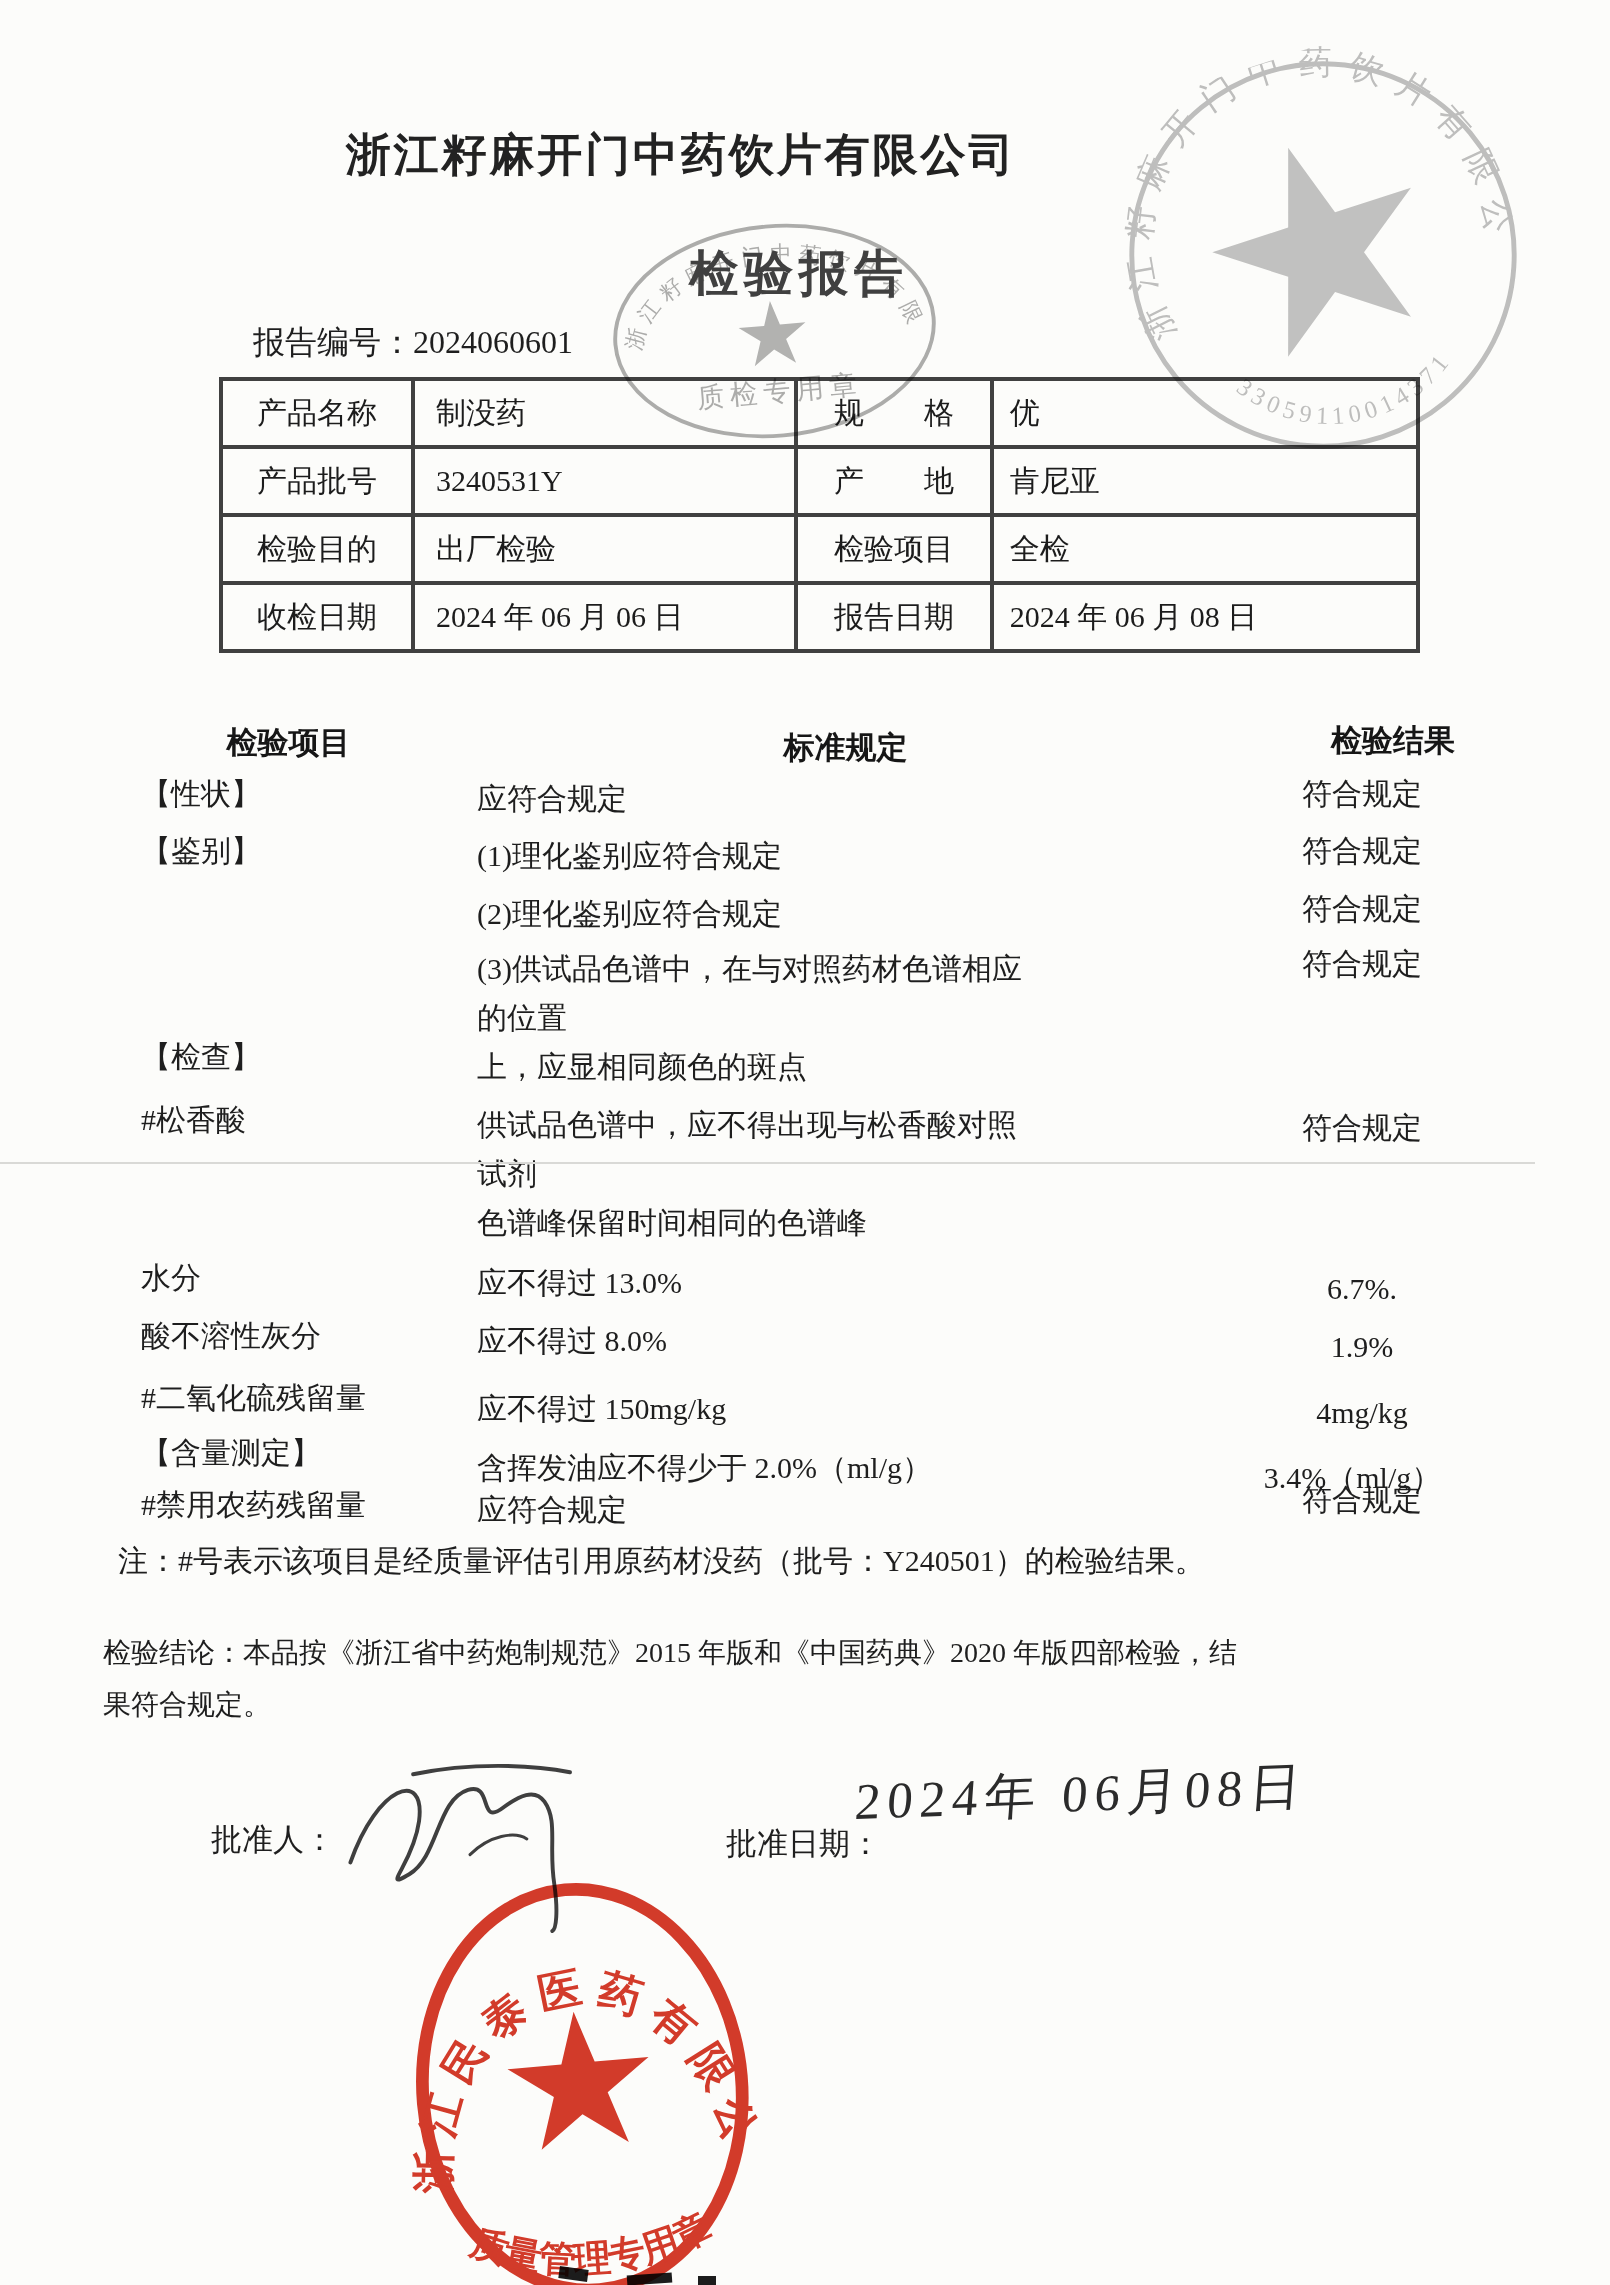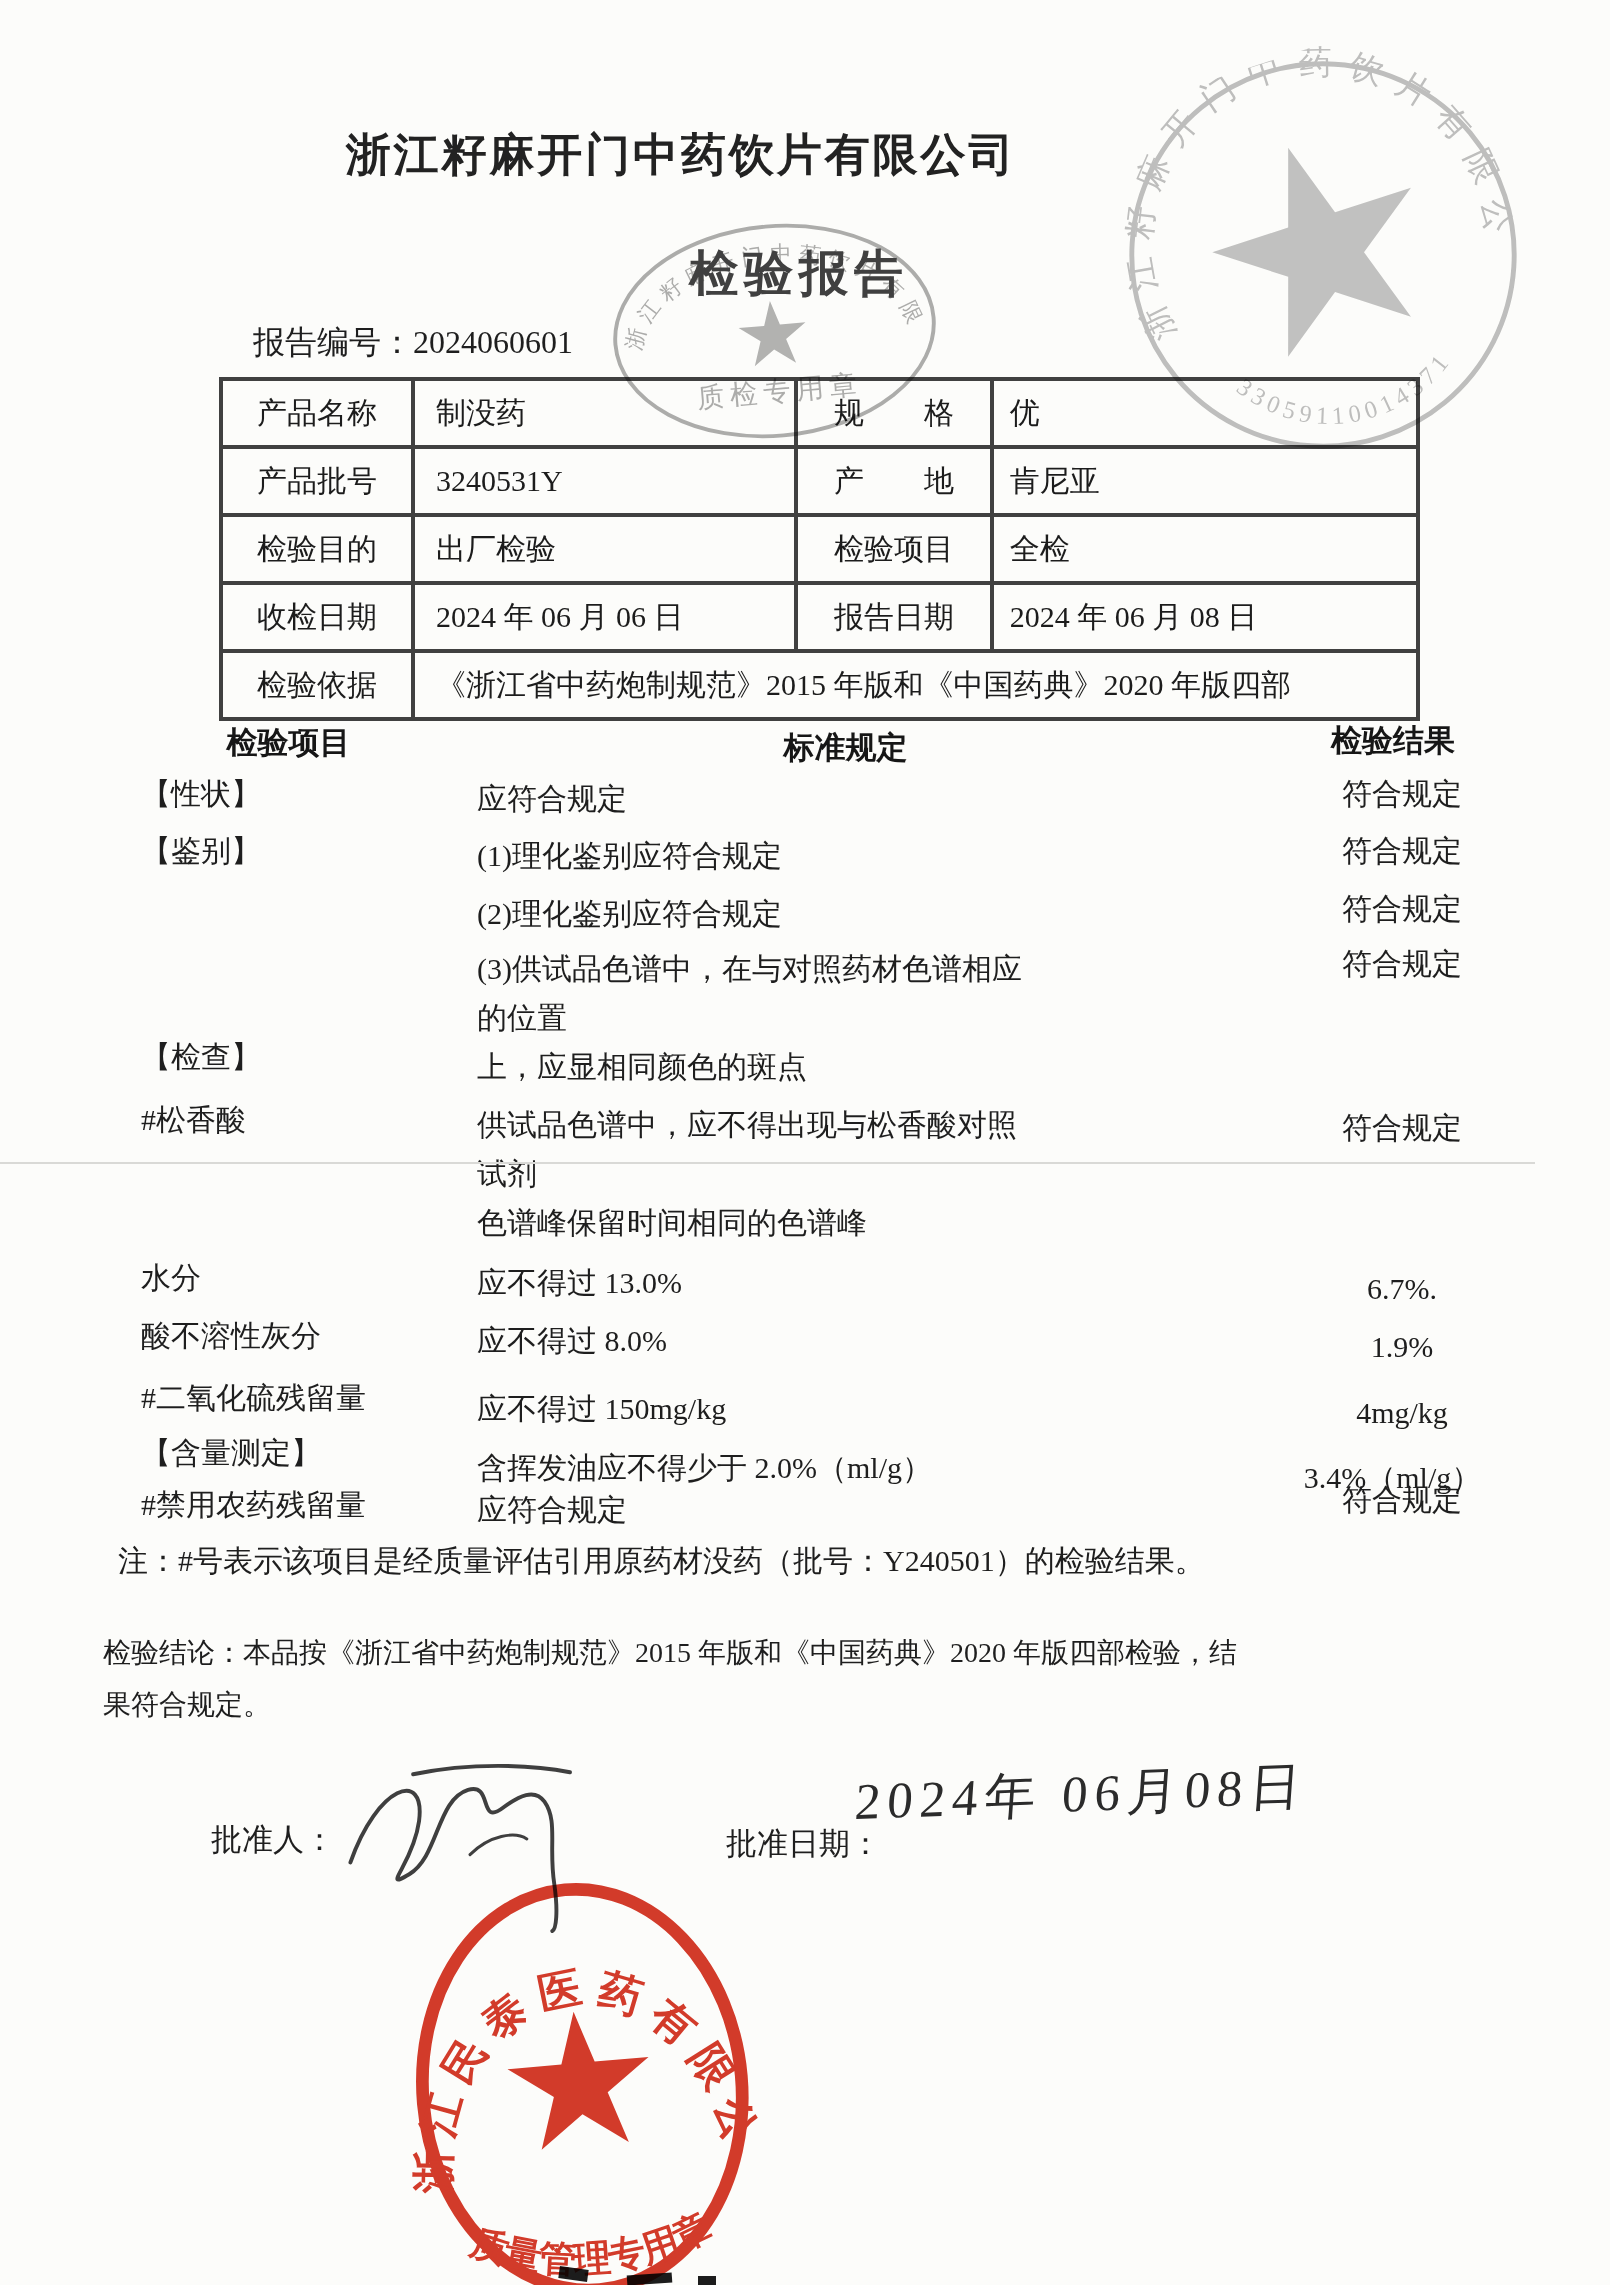--- a/index.html
+++ b/index.html
@@ -26,21 +26,21 @@
   }
   .itable td { border:4px solid #404040; height:62px; vertical-align:middle; }
   .itable .lab { text-align:center; }
   .itable .val { padding-left:21px; }
   .itable .val2 { padding-left:15.7px; }
   
   .sec-head { font-size:31px; font-weight:700; color:#161616; }
   .rrow { position:absolute; left:0; width:1610px; font-size:30px; }
   .ritem { position:absolute; left:141px; width:333px; }
   .rstd  { position:absolute; left:477px; width:568px; white-space:pre-line; line-height:49px; }
-  .rres  { position:absolute; left:1269px; width:186px; text-align:center;margin-left:40px; }
+  .rres  { position:absolute; left:1269px; width:186px; text-align:center; }
   .note-line { left:118px; top:1541px; font-size:30px; width:1372px; }
   .conclusion { left:103px; top:1627px; width:1441px; font-size:28px; line-height:52px; white-space:pre-line; }
   .approver-label { left:211px; top:1819px; font-size:31px; }
   .approve-date-label { left:726px; top:1823px; font-size:31px; }
   .hand-date {
     left:855px; top:1760px; font-size:51px; letter-spacing:6.9px; color:#2b2b2b;
     transform:rotate(-2deg) skewX(-6deg); font-weight:500;
   }
   .crease { left:0; top:1162px; width:1535px; height:2px; background:#d9d9d6; }
   .stamp { mix-blend-mode:multiply; }
@@ -82,24 +82,20 @@
       <td class="val">出厂检验</td>
       <td class="lab">检验项目</td>
       <td class="val2">全检</td>
     </tr>
     <tr>
       <td class="lab">收检日期</td>
       <td class="val">2024 年 06 月 06 日</td>
       <td class="lab">报告日期</td>
       <td class="val2">2024 年 06 月 08 日</td>
     </tr>
-    <tr>
-      <td class="lab">检验依据</td>
-      <td class="val" colspan="3">《浙江省中药炮制规范》2015 年版和《中国药典》2020 年版四部</td>
-    </tr>
   </tbody>
     </table>
 
   <div class="abs sec-head" style="left:176px; top:722px; width:225px; text-align:center;">检验项目</div>
   <div class="abs sec-head" style="left:733px; top:727px; width:225px; text-align:center;">标准规定</div>
   <div class="abs sec-head" style="left:1269px; top:720px; width:186px; text-align:right;">检验结果</div>
 
   <div class="rrow" style="top:774px">
     <span class="ritem">【性状】</span>
     <span class="rstd">应符合规定</span>

